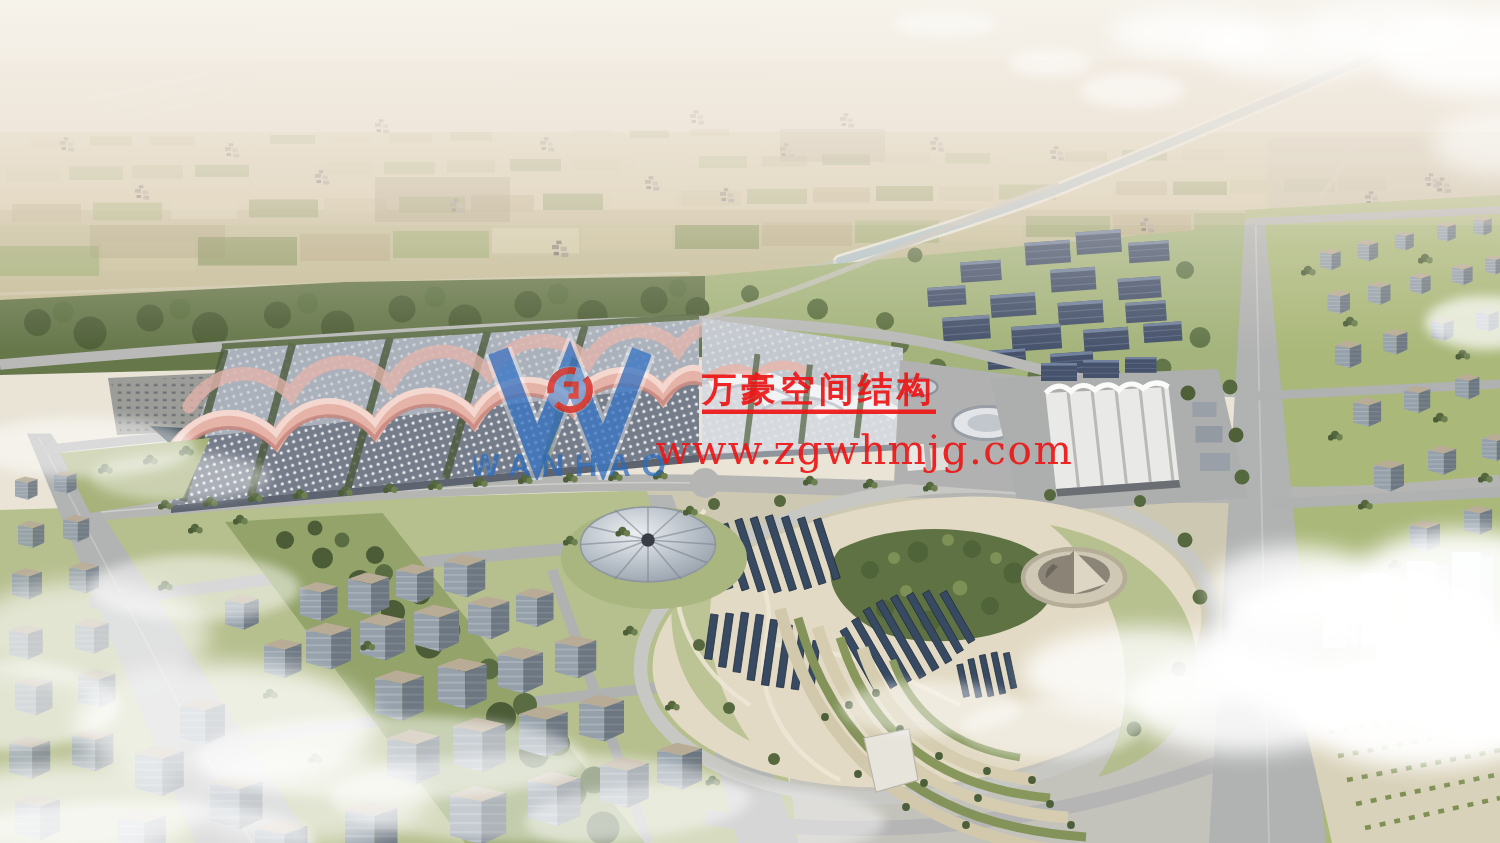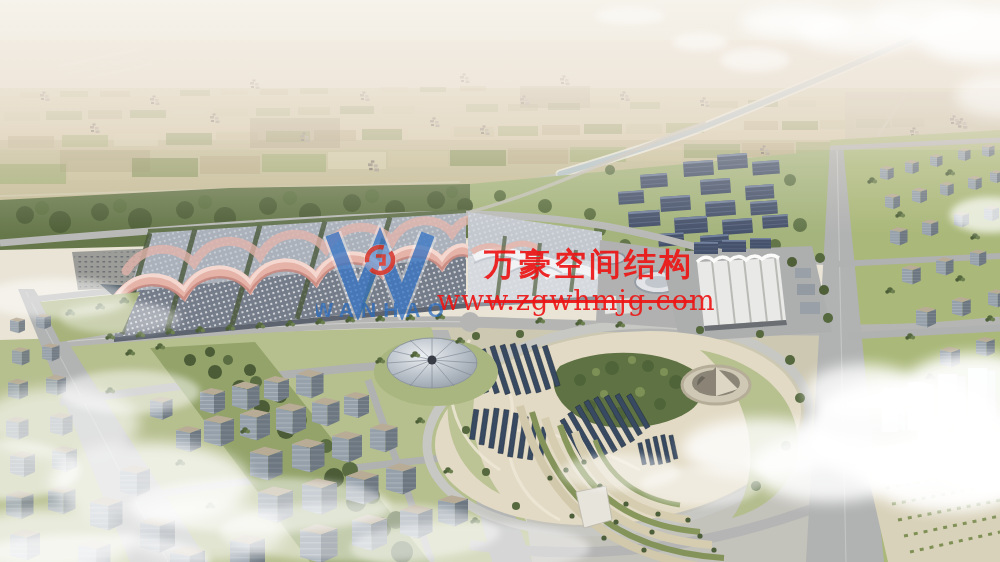--- a/index.html
+++ b/index.html
@@ -7,22 +7,22 @@
   .scene svg.render{position:absolute;left:0;top:0;}
   
   .watermark{position:absolute;left:0;top:0;width:100%;height:100%;pointer-events:none;}
   .wm-logo{position:absolute;left:316px;top:220px;opacity:.85;}
   .wm-logo .w-stroke{stroke:var(--logo-blue,#2a6cc0);fill:none;}
   .wm-logo .w-halo{stroke:rgba(255,255,255,.45);fill:none;}
   .wm-logo-text{fill:var(--logo-blue,#2a6cc0);font-family:"Liberation Sans",sans-serif;
     font-weight:bold;font-size:21px;letter-spacing:7px;opacity:.85;}
   .emblem{stroke:var(--emblem-red,#d5342c);fill:none;}
   .wm-title{position:absolute;left:468px;top:247px;color:var(--wm-red,#ed1515);
-    font-weight:700;font-size:32px;letter-spacing:3px;line-height:1.1;
-    border-bottom:3px solid var(--wm-red,#ed1515);padding-bottom:18px;opacity:.92;margin-left:16px;}
+    font-weight:700;font-size:23px;letter-spacing:3px;line-height:1.1;
+    border-bottom:3px solid var(--wm-red,#ed1515);padding-bottom:1px;opacity:.92;}
   .wm-url{position:absolute;left:437px;top:285px;color:var(--wm-red,#ed1515);
     font-family:"DejaVu Serif",serif;font-weight:400;font-size:27px;
     letter-spacing:1px;opacity:.92;}
 </style>
 </head>
 <body>
 
 <div class="scene">
 <svg class="render" width="1000" height="562" viewBox="0 0 1000 562">
 <defs>

